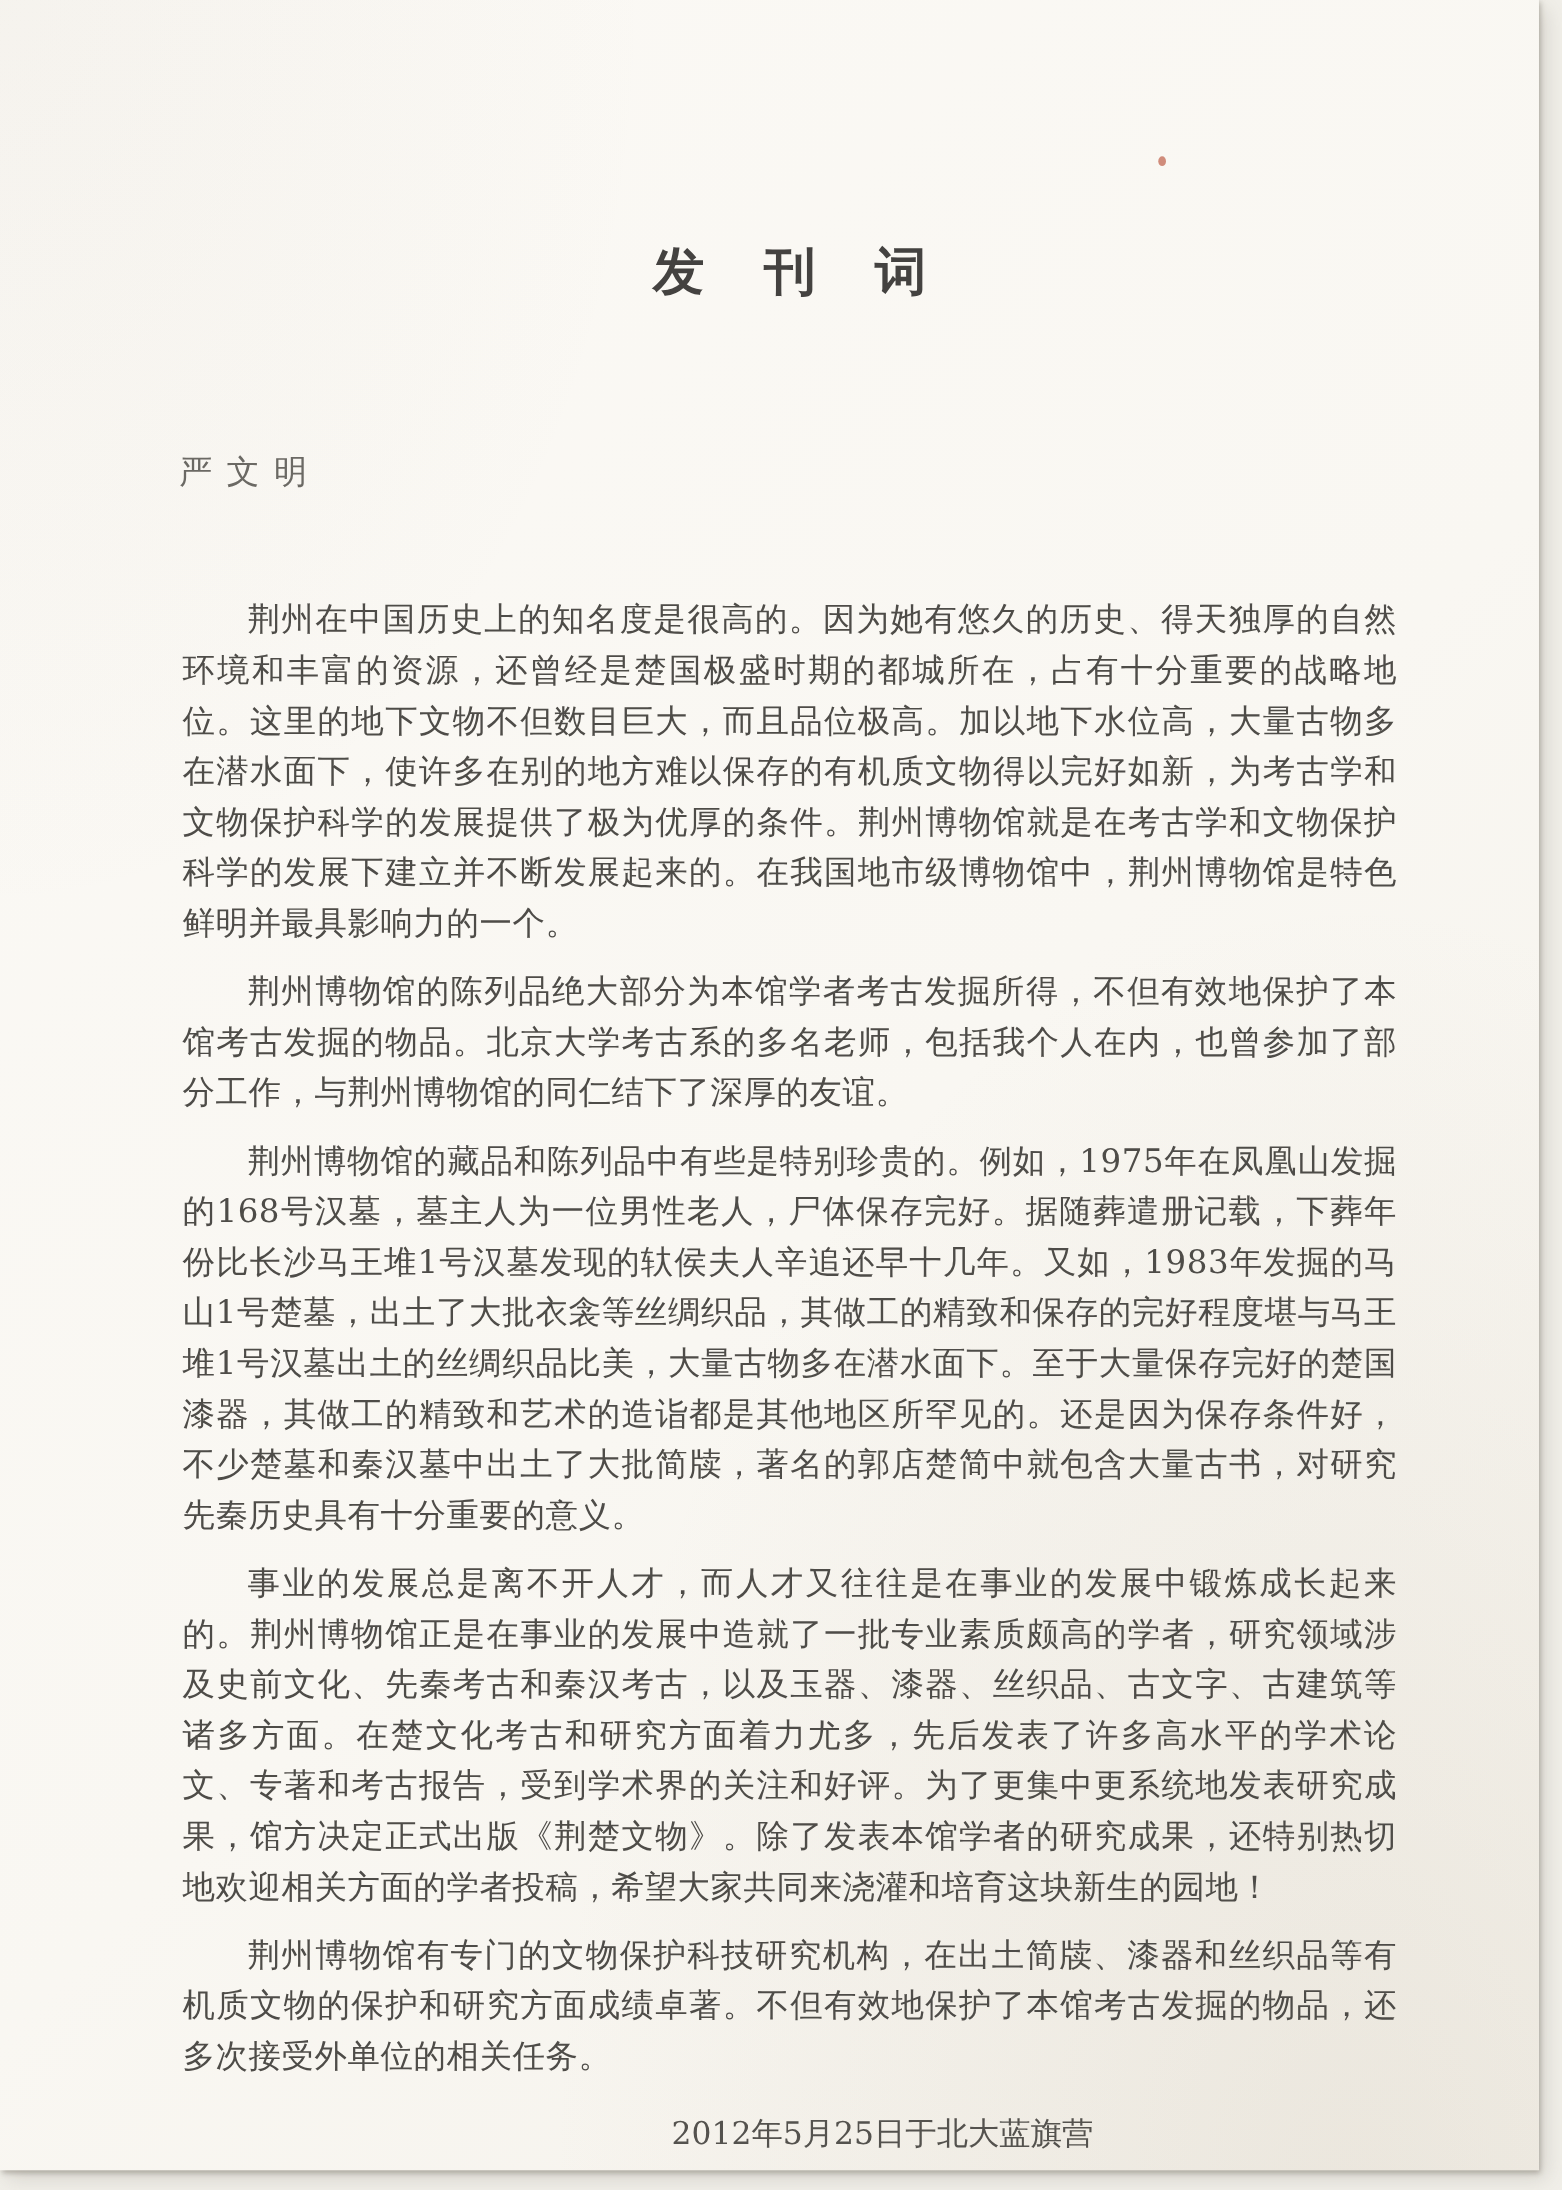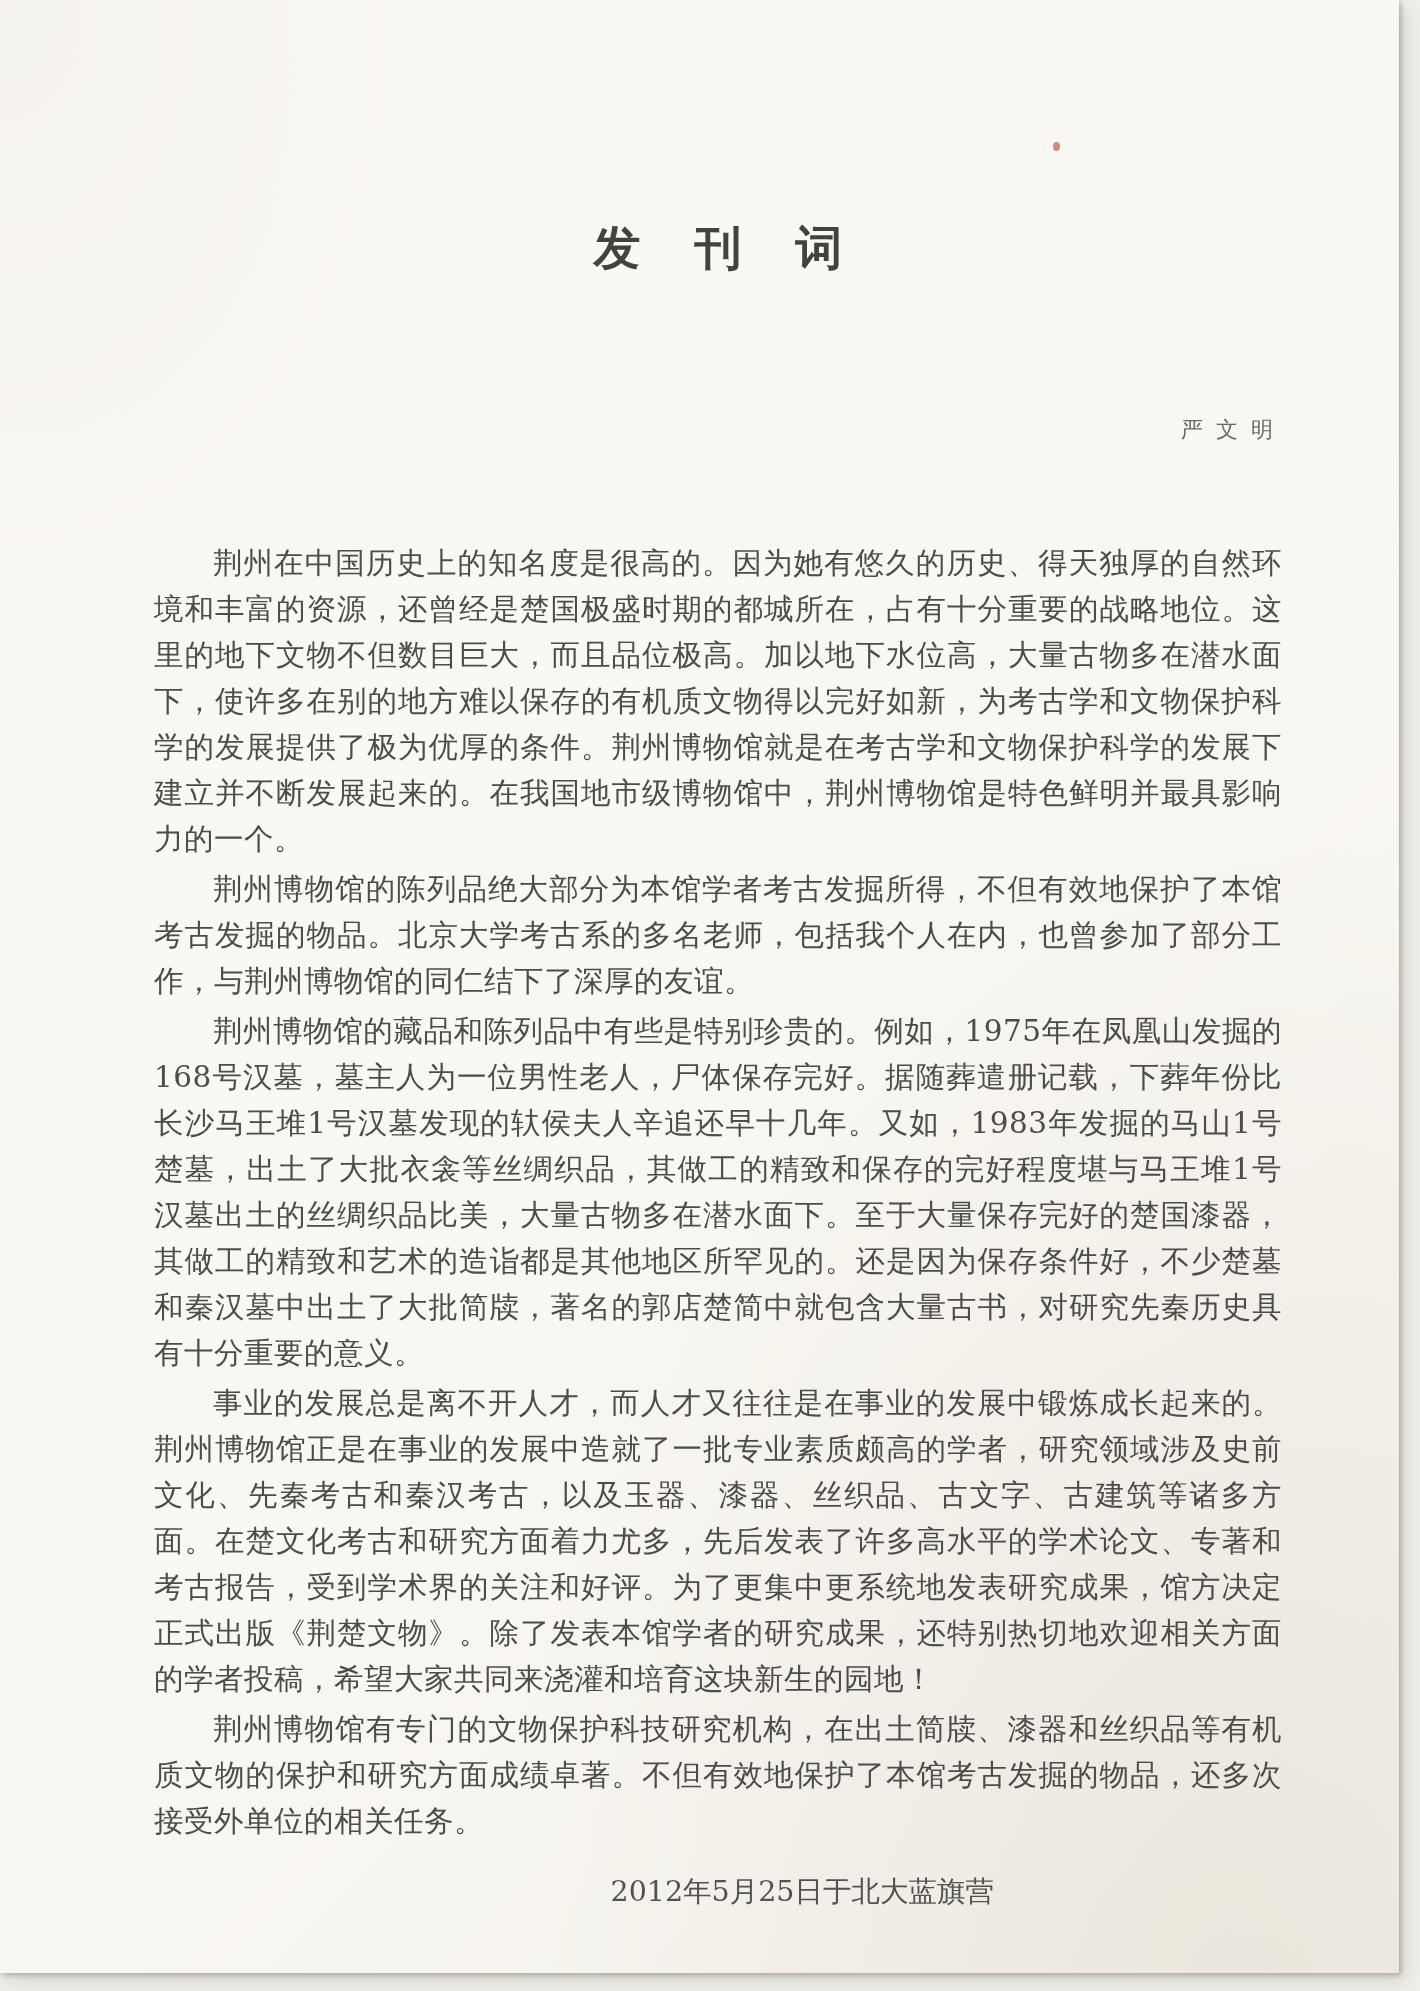--- a/index.html
+++ b/index.html
@@ -39,41 +39,41 @@
     font-weight: bold;
     letter-spacing: 54px;
     padding-left: 54px;
     box-sizing: border-box;
     color: #444240;
   }
   .author {
     margin-top: 140px;
     width: 1136px;
     margin-left: 150px;
-    text-align: right;
-    font-size: 22px;
+    text-align: left;
+    font-size: 30px;
     line-height: 32px;
     letter-spacing: 13px;
     padding-left: 13px;
     box-sizing: border-box;
     color: #6b6964;
     font-weight: normal;
   }
   .body-text {
     margin-top: 94px;
     margin-left: 150px;
     width: 1136px;
     color: #4e4c48;
     font-size: 29.5px;
     line-height: 46px;
     letter-spacing: 0.5px;
     text-align: justify;
   }
   .body-text p {
-    margin: 4px;
+    margin: 16px;
     text-indent: 2em;
   }
   .dateline {
     margin-top: 28px;
     margin-left: 150px;
     width: 1136px;
     box-sizing: border-box;
     padding-right: 292px;
     text-align: right;
     font-size: 28.5px;

